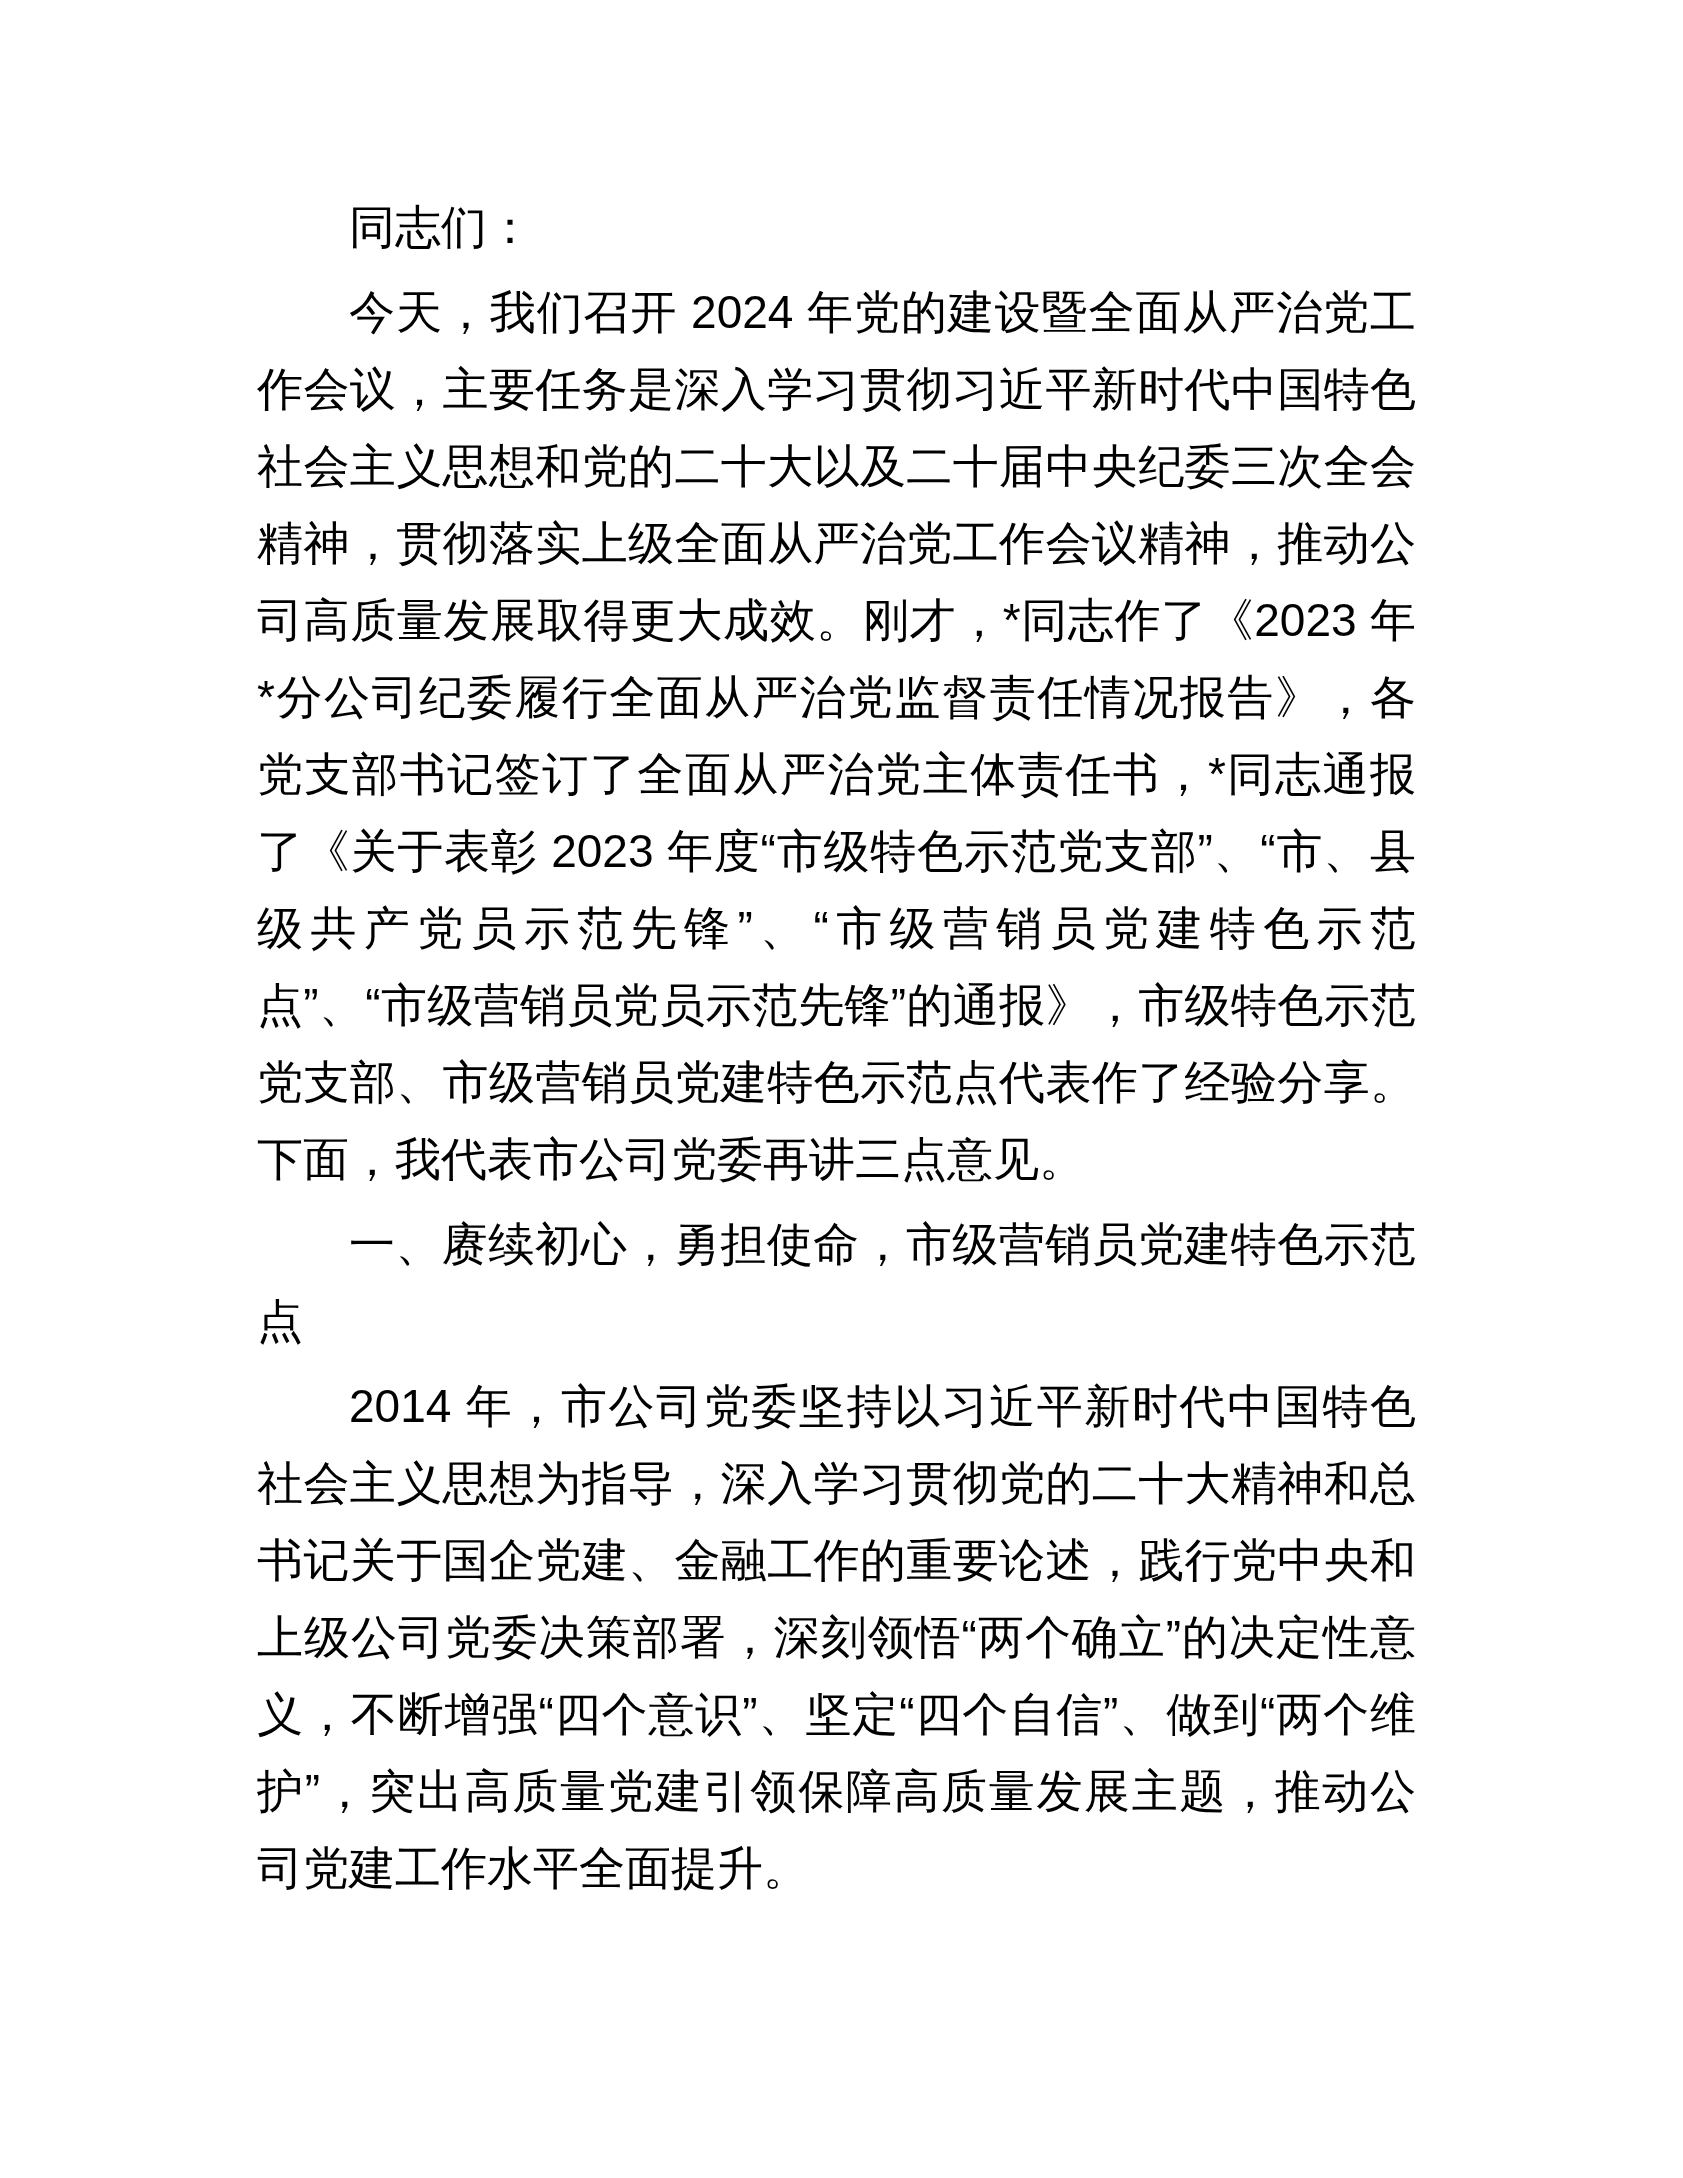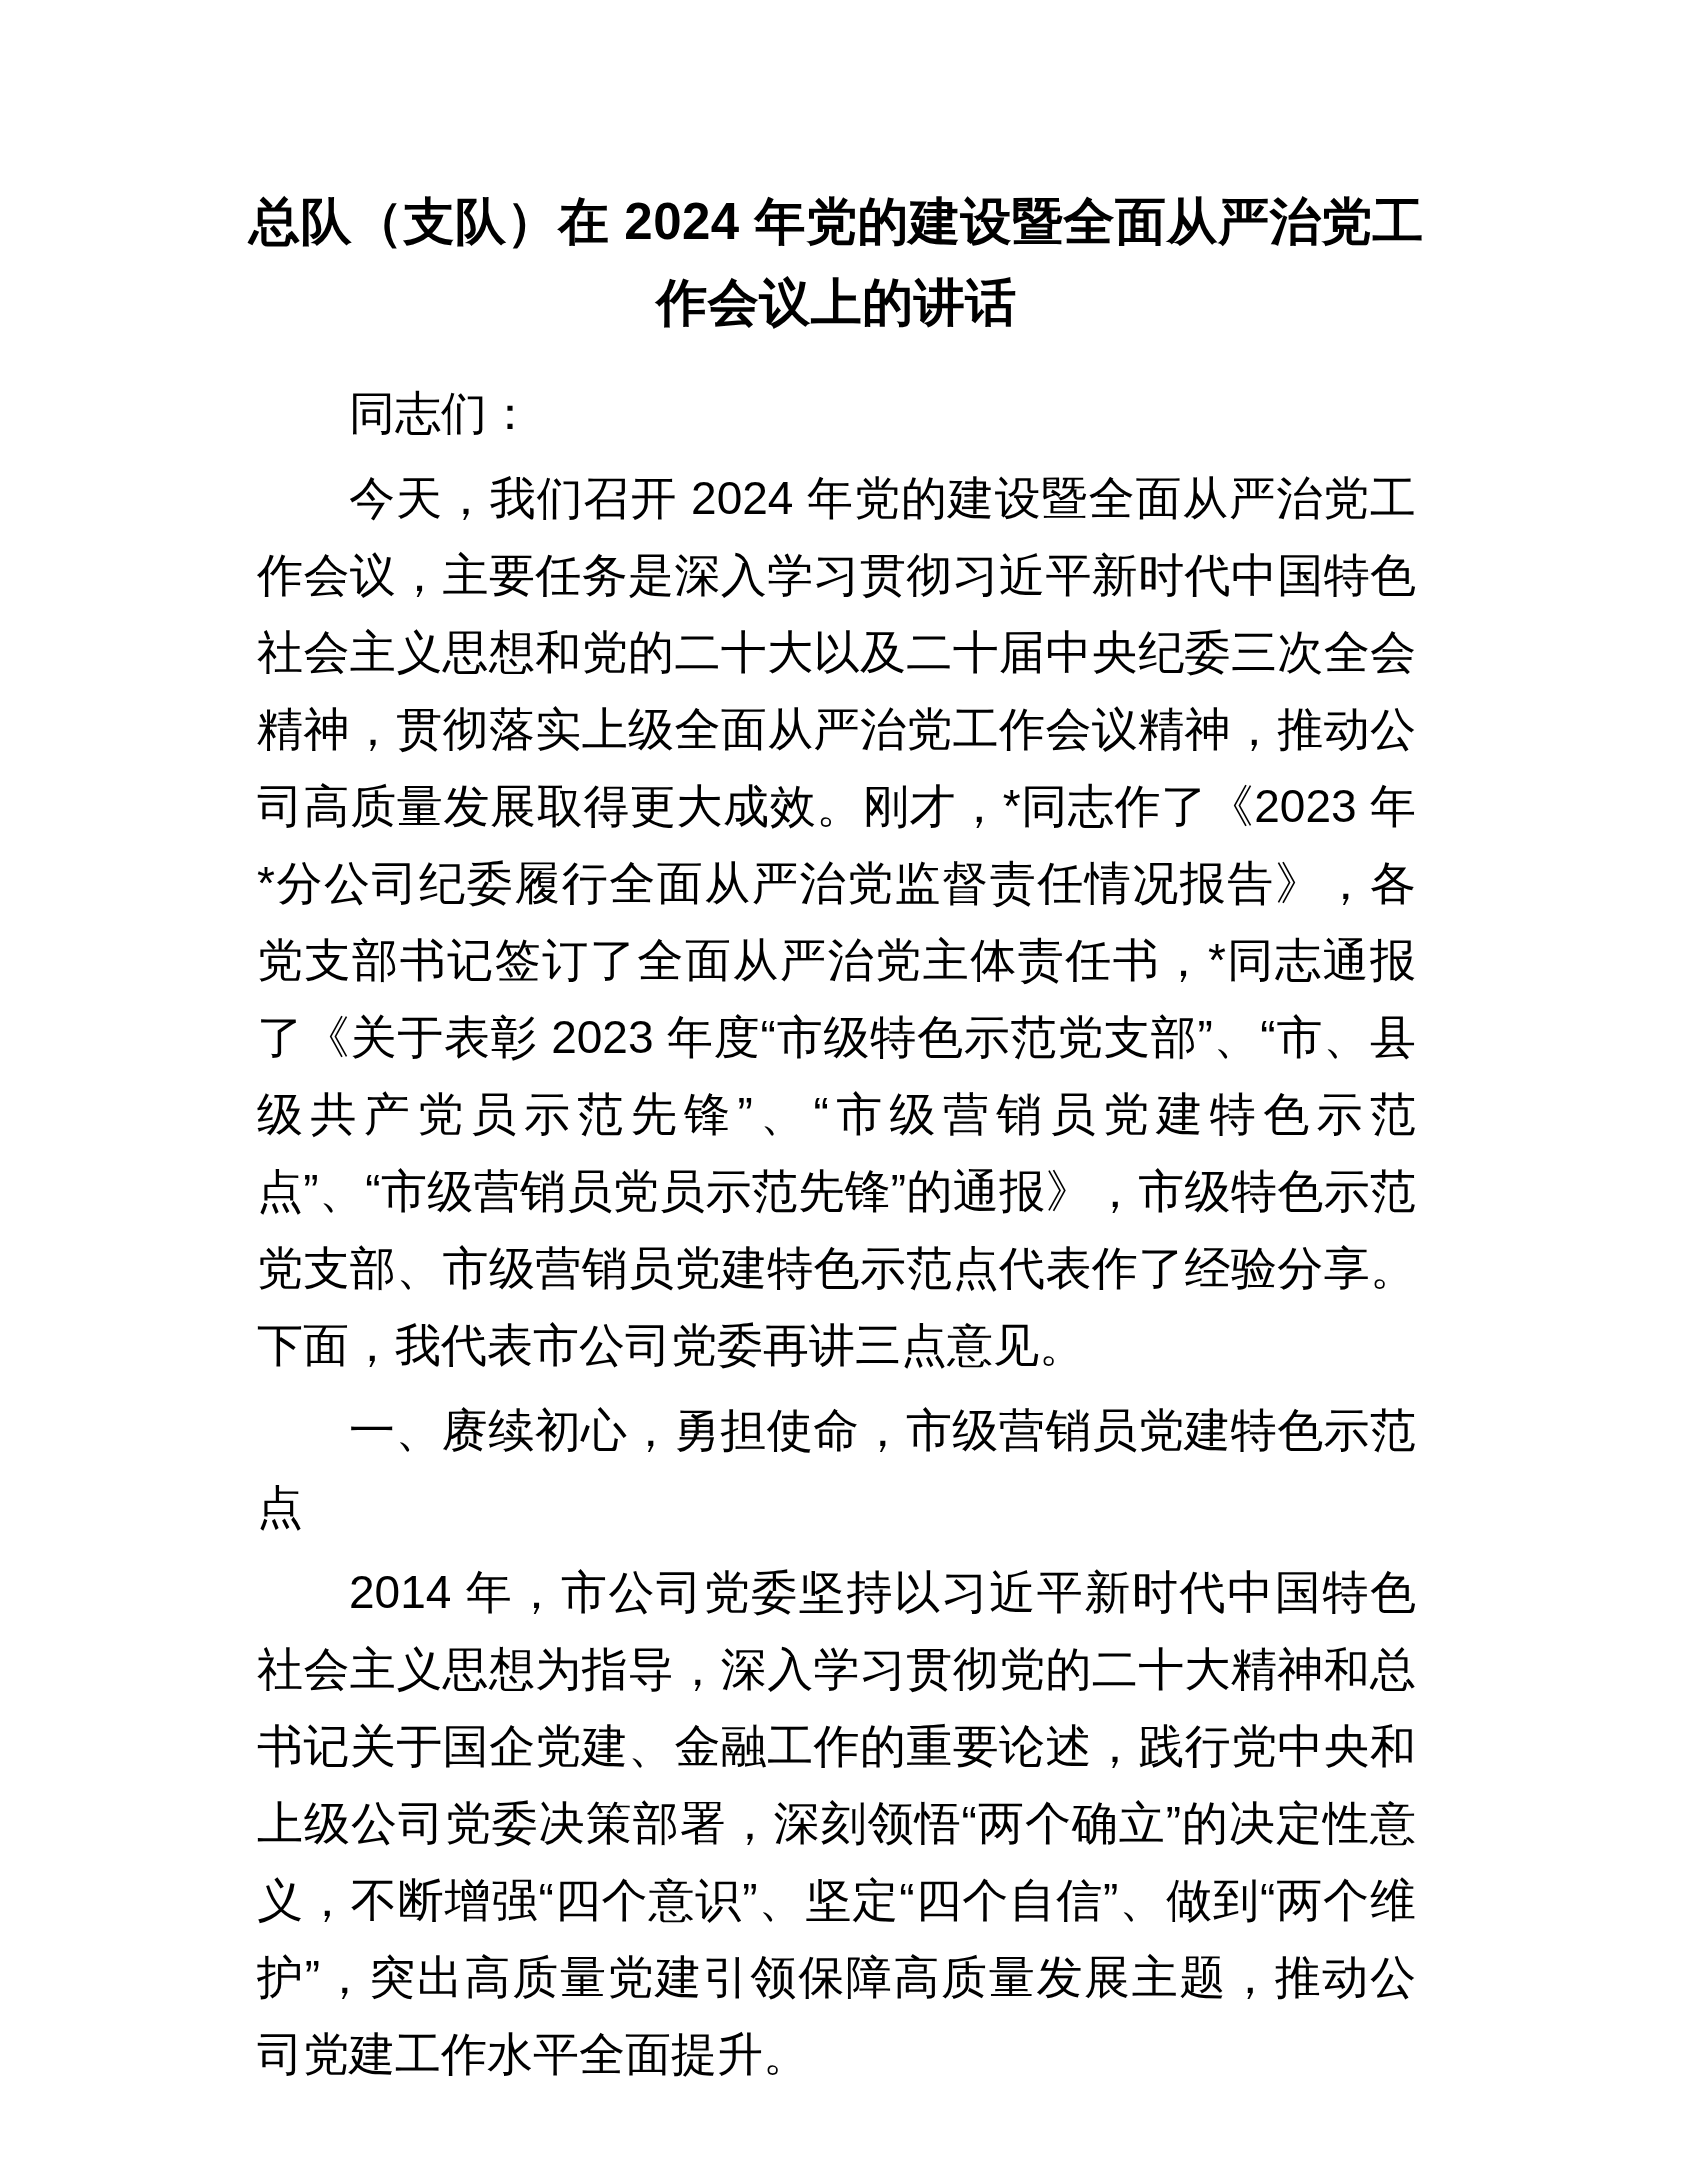--- a/index.html
+++ b/index.html
@@ -36,21 +36,20 @@
     text-align: justify;
     text-indent: 2em;
     margin: 8px;
     word-break: break-all;
   }
 </style>
 </head>
 <body>
 
 <div class="page">
-  <h1 class="doc-title">总队（支队）在 2024 年党的建设暨全面从严治党工作会议上的讲话</h1>
 
   <p class="doc-paragraph">同志们：</p>
 
   <p class="doc-paragraph">今天，我们召开 2024 年党的建设暨全面从严治党工作会议，主要任务是深入学习贯彻习近平新时代中国特色社会主义思想和党的二十大以及二十届中央纪委三次全会精神，贯彻落实上级全面从严治党工作会议精神，推动公司高质量发展取得更大成效。刚才，*同志作了《2023 年*分公司纪委履行全面从严治党监督责任情况报告》，各党支部书记签订了全面从严治党主体责任书，*同志通报了《关于表彰 2023 年度“市级特色示范党支部”、“市、县级共产党员示范先锋”、“市级营销员党建特色示范点”、“市级营销员党员示范先锋”的通报》，市级特色示范党支部、市级营销员党建特色示范点代表作了经验分享。下面，我代表市公司党委再讲三点意见。</p>
 
   <p class="doc-paragraph">一、赓续初心，勇担使命，市级营销员党建特色示范点</p>
 
   <p class="doc-paragraph">2014 年，市公司党委坚持以习近平新时代中国特色社会主义思想为指导，深入学习贯彻党的二十大精神和总书记关于国企党建、金融工作的重要论述，践行党中央和上级公司党委决策部署，深刻领悟“两个确立”的决定性意义，不断增强“四个意识”、坚定“四个自信”、做到“两个维护”，突出高质量党建引领保障高质量发展主题，推动公司党建工作水平全面提升。</p>
 </div>
 

